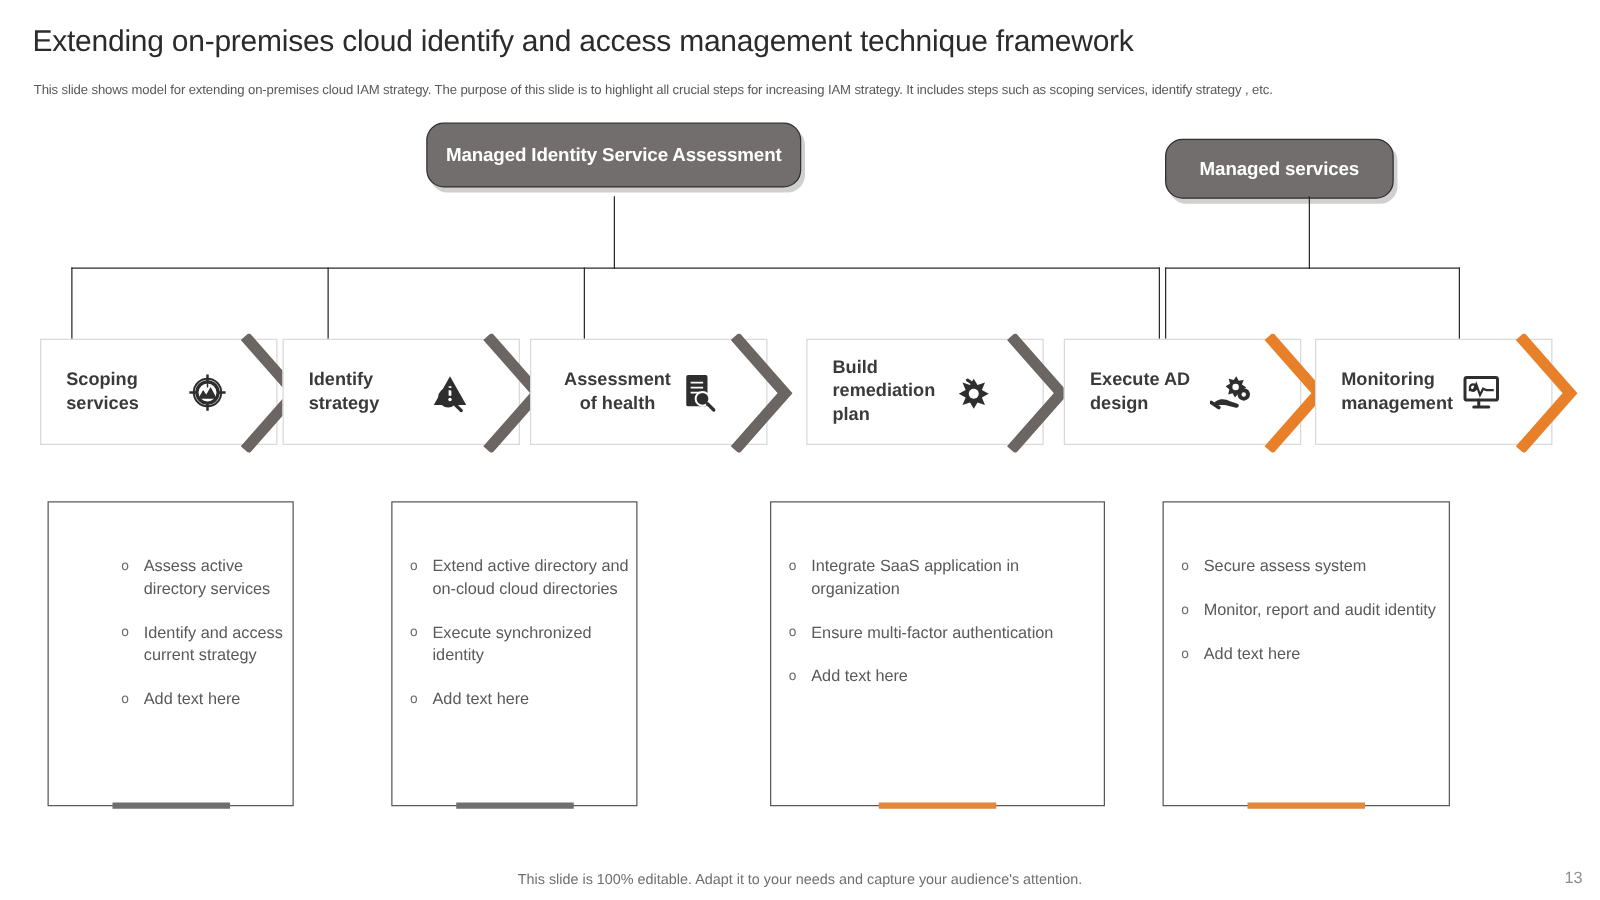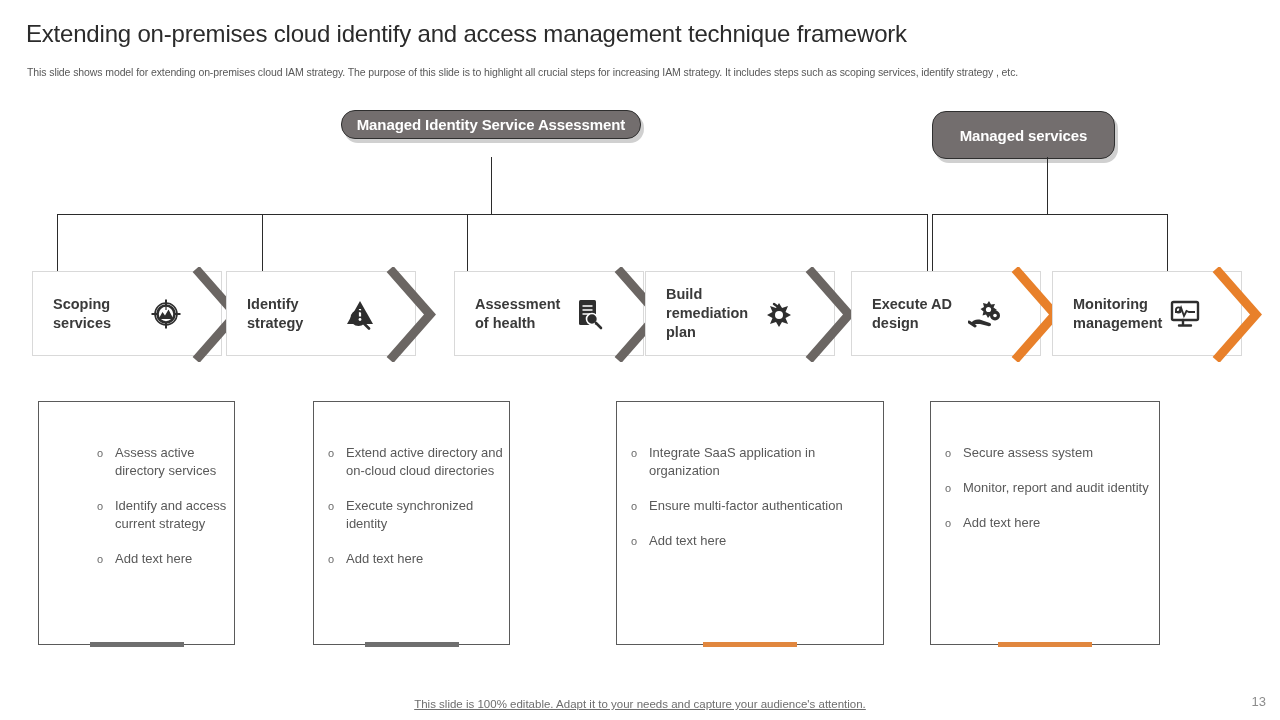--- a/index.html
+++ b/index.html
@@ -50,21 +50,21 @@
     border-radius: 14px;
     color: #ffffff;
     font-size: 15px;
     font-weight: bold;
     display: flex;
     align-items: center;
     justify-content: center;
     letter-spacing: -0.1px;
     box-shadow: 3px 4px 0 rgba(120,120,120,0.35);
   }
-  #pill-1 { left: 341px; top: 110px; width: 300px; height: 29px; }
+  #pill-1 { left: 341px; top: 98px; width: 300px; height: 52px; }
   #pill-2 { left: 932px; top: 111px; width: 183px; height: 48px; }
 
   
   .conn {
     position: absolute;
     background: #2b2b2b;
   }
   .conn-v { width: 1.4px; }
   .conn-h { height: 1.4px; }
 
@@ -118,21 +118,21 @@
     position: absolute;
     left: 155px;
     top: -5px;
     width: 70px;
     height: 95px;
     pointer-events: none;
   }
 
   #step-1 { left: 32px; }
   #step-2 { left: 226px; }
-  #step-3 { left: 454px; }
+  #step-3 { left: 424px; text-align: center; }
   #step-4 { left: 645px; }
   #step-5 { left: 851px; }
   #step-6 { left: 1052px; }
 
   #step-4 .step-label { max-width: 108px; }
   #step-6 .step-label { max-width: 112px; }
 
   
   .card {
     position: absolute;
@@ -180,21 +180,20 @@
 
   
   #footer-note {
     position: absolute;
     left: 0;
     top: 698px;
     width: 1280px;
     text-align: center;
     font-size: 11.5px;
     color: #6e6e6e;
-    text-decoration: underline;
   }
   #page-number {
     position: absolute;
     right: 14px;
     top: 694px;
     font-size: 13px;
     color: #8c8c8c;
   }
 </style>
 </head>

